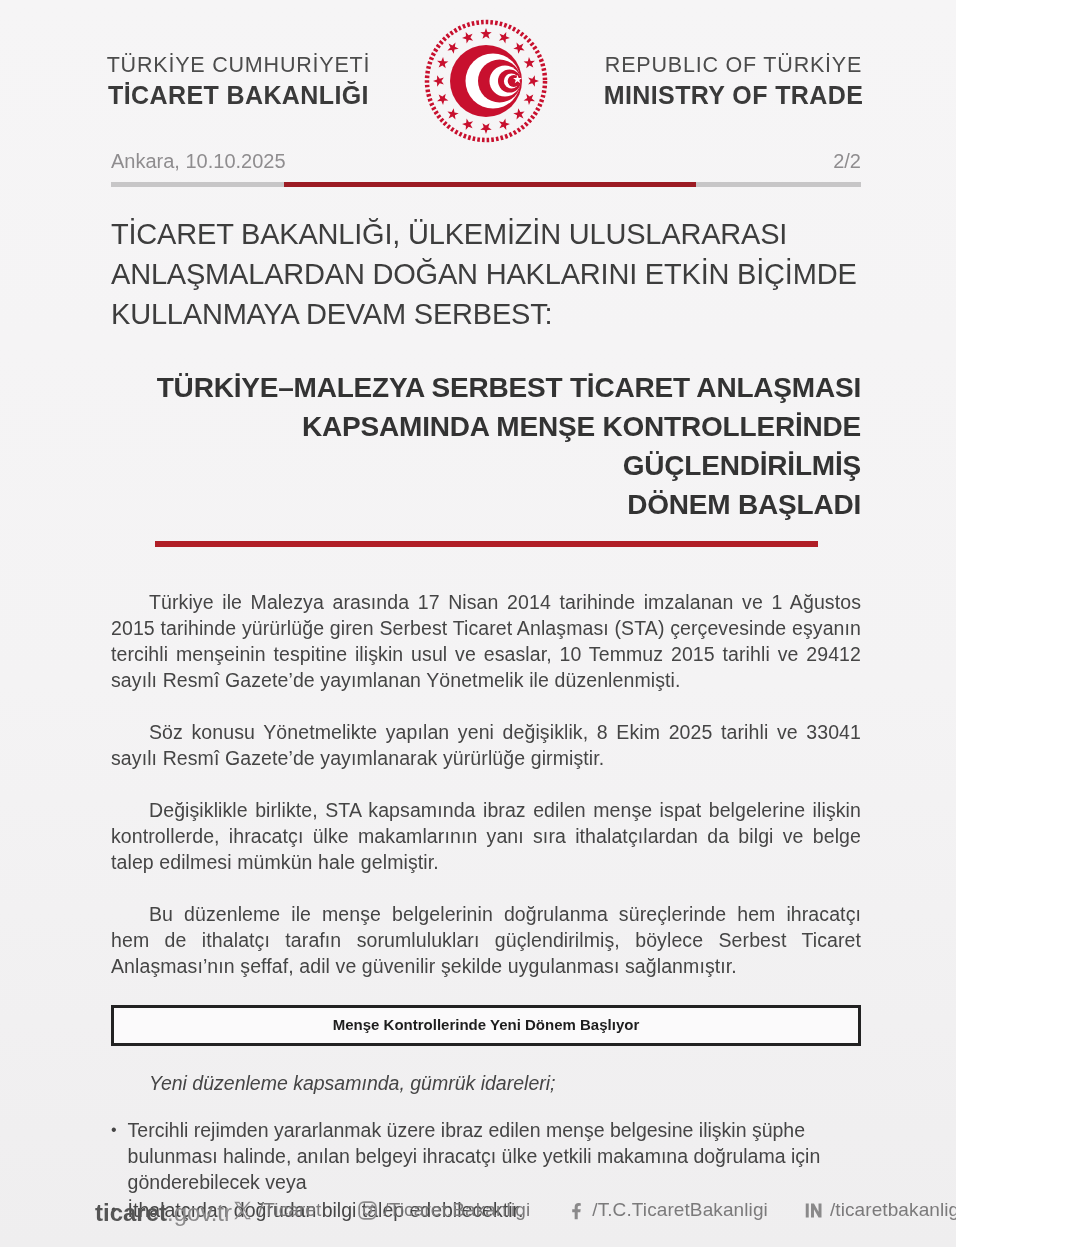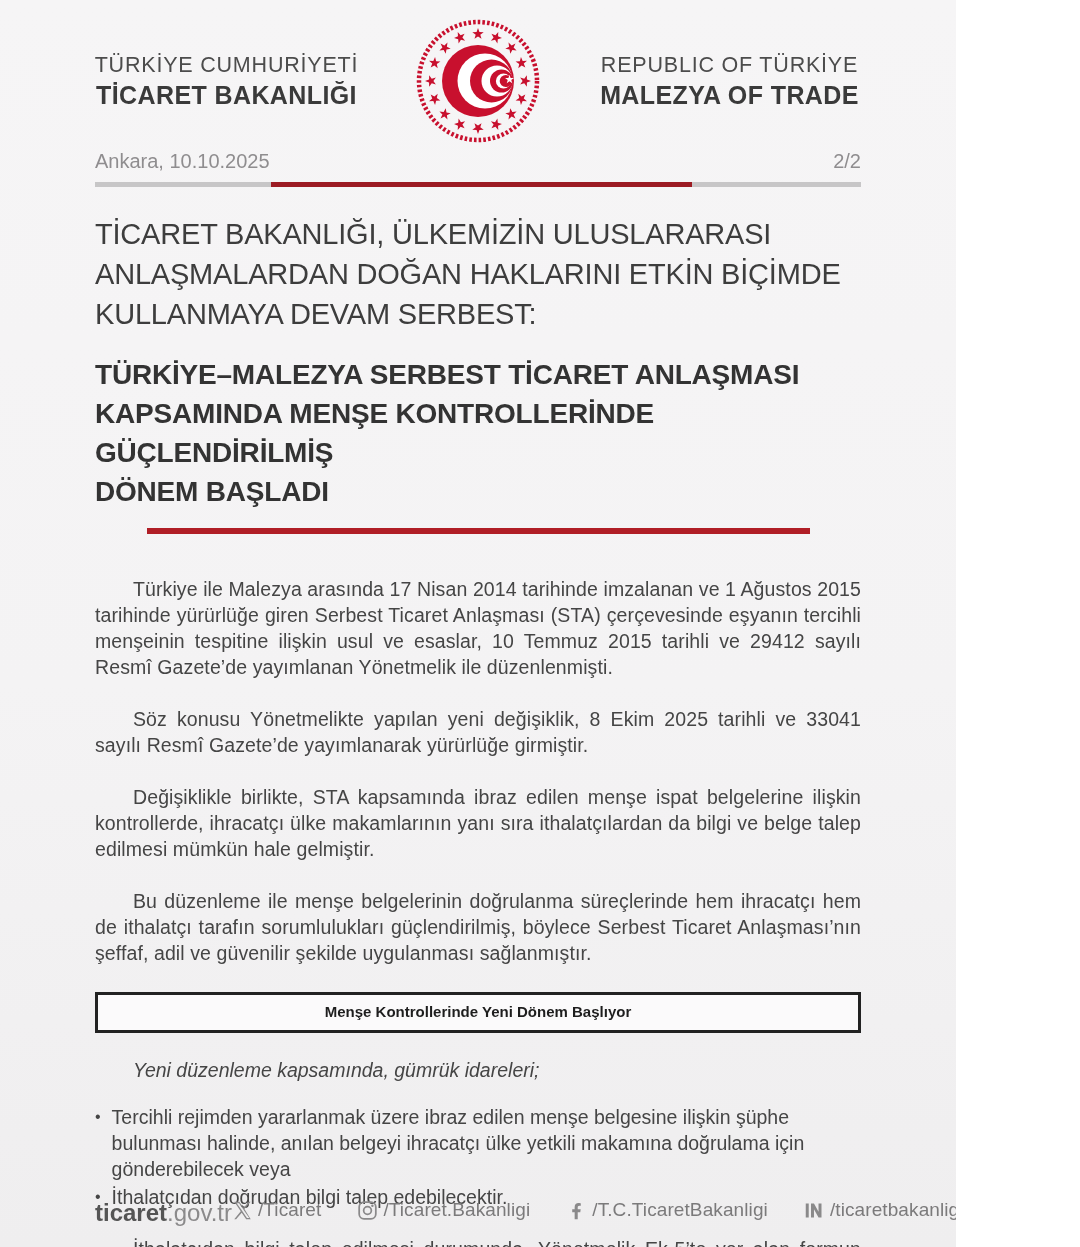--- a/index.html
+++ b/index.html
@@ -6,20 +6,21 @@
   html, body { width: 1080px; }
   body { font-family: "Liberation Sans", sans-serif; }
 
   .page {
     position: relative;
     width: 956px;
     height: 1247px;
     background: linear-gradient(180deg, #f6f5f6 0%, #f4f3f4 55%, #efeeef 100%);
     overflow: hidden;
     color: #3d3d3d;
+    padding-left: 16px;
   }
   .content { padding: 0 95px; }
 
   
   .header {
     display: grid;
     grid-template-columns: 1fr 190px 1fr;
     align-items: center;
     padding: 14px 70px 0 70px;
     height: 148px;
@@ -40,21 +41,21 @@
   .separator .seg-gray-l { width: 23%; background: #c7c6c7; }
   .separator .seg-red    { width: 55%; background: #9c1b23; }
   .separator .seg-gray-r { width: 22%; background: #c7c6c7; }
 
   
   .kicker { margin-top: 27px; text-align: left; }
   .kicker div {
     font-size: 29px; font-weight: 400; color: #3d3d3d;
     line-height: 40px; letter-spacing: -0.2px;
   }
-  .headline { margin-top: 21px; text-align: left; }
+  .headline { margin-top: 34px; text-align: right; }
   .headline div {
     font-size: 28px; font-weight: 700; color: #333;
     line-height: 39px; letter-spacing: -0.2px;
   }
   .red-rule {
     width: 663px; height: 6px; background: #b01e26;
     margin: 17px auto 0 auto;
   }
 
   
@@ -137,21 +138,21 @@
         <circle cx="19" r="15.5" fill="#ffffff"></circle>
         <circle cx="23.5" r="11.5" fill="#c8102e"></circle>
         <circle cx="25.5" cy="0" r="7.6" fill="#ffffff"></circle>
         <circle cx="27.8" cy="0" r="6.1" fill="#c8102e"></circle>
         <path transform="translate(31.5,-1.5) scale(0.78)" d="M0,-6 L1.411,-1.942 L5.706,-1.854 L2.283,0.742 L3.527,4.854 L0,2.4 L-3.527,4.854 L-2.283,0.742 L-5.706,-1.854 L-1.411,-1.942 Z" fill="#ffffff"></path>
       </svg>
     </div>
 
     <div class="org-block">
       <div class="org-line1">REPUBLIC OF TÜRKİYE</div>
-      <div class="org-line2">MALEZYA OF TRADE</div>
+      <div class="org-line2">MINISTRY OF TRADE</div>
     </div>
   </div>
 
   <div class="content">
 
     <div class="meta-row">
       <span>Ankara, 10.10.2025</span>
       <span>2/2</span>
     </div>
 

